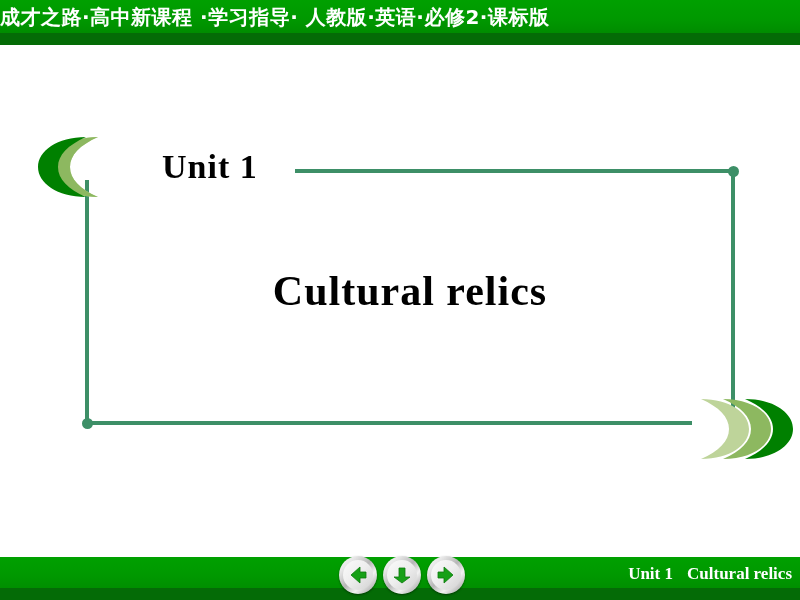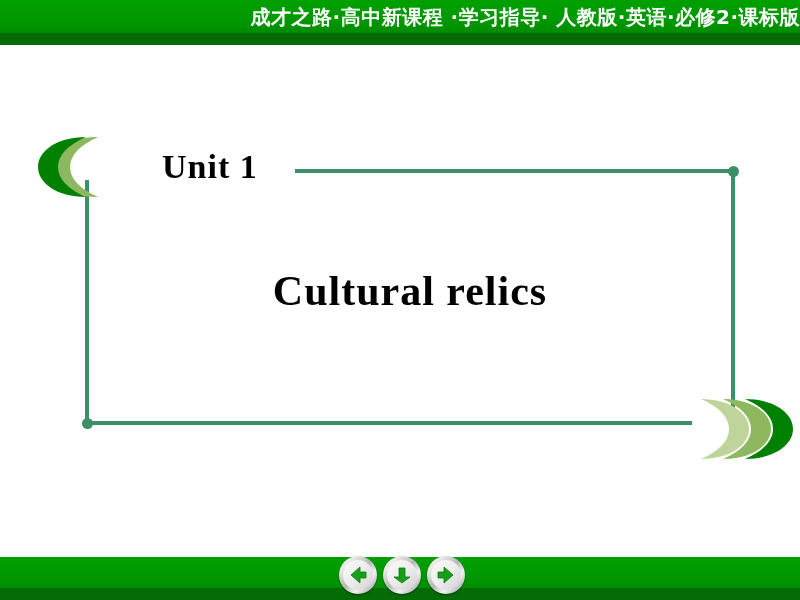--- a/index.html
+++ b/index.html
@@ -42,21 +42,21 @@
     height: 12px;
     background: #046b06;
   }
   .header-title {
     position: absolute;
     left: 0;
     top: 1px;
     width: 800px;
     height: 32px;
     line-height: 32px;
-    text-align: right;
+    text-align: left;
     color: #ffffff;
     font-size: 20px;
     font-weight: bold;
     font-family: "DejaVu Sans", "Liberation Sans", sans-serif;
     letter-spacing: 0.5px;
     white-space: nowrap;
   }
 
   
   .frame-line {
@@ -213,20 +213,23 @@
   </svg>
 
   <div class="unit-label">Unit 1</div>
   <div class="main-title">Cultural relics</div>
 
   <div class="footer-band">
     <div class="fband-main"></div>
     <div class="fband-shadow"></div>
   </div>
 
+  <div class="footer-text">
+    <span>Unit 1</span><span class="gap"></span><span>Cultural relics</span>
+  </div>
 
   <div class="navbar">
     <div class="nav-btn btn-prev">
       <svg viewBox="0 0 20 20">
         <path d="M12,2 L12,7 L18,7 L18,13 L12,13 L12,18 L3,10 Z" fill="#17a017" stroke="#0d7a0d" stroke-width="0.8"></path>
       </svg>
     </div>
     <div class="nav-btn btn-down">
       <svg viewBox="0 0 20 20">
         <path d="M2,12 L7,12 L7,3 L13,3 L13,12 L18,12 L10,18 Z" fill="#17a017" stroke="#0d7a0d" stroke-width="0.8" transform="rotate(180 10 10) scale(1,-1) translate(0,-20)"></path>

